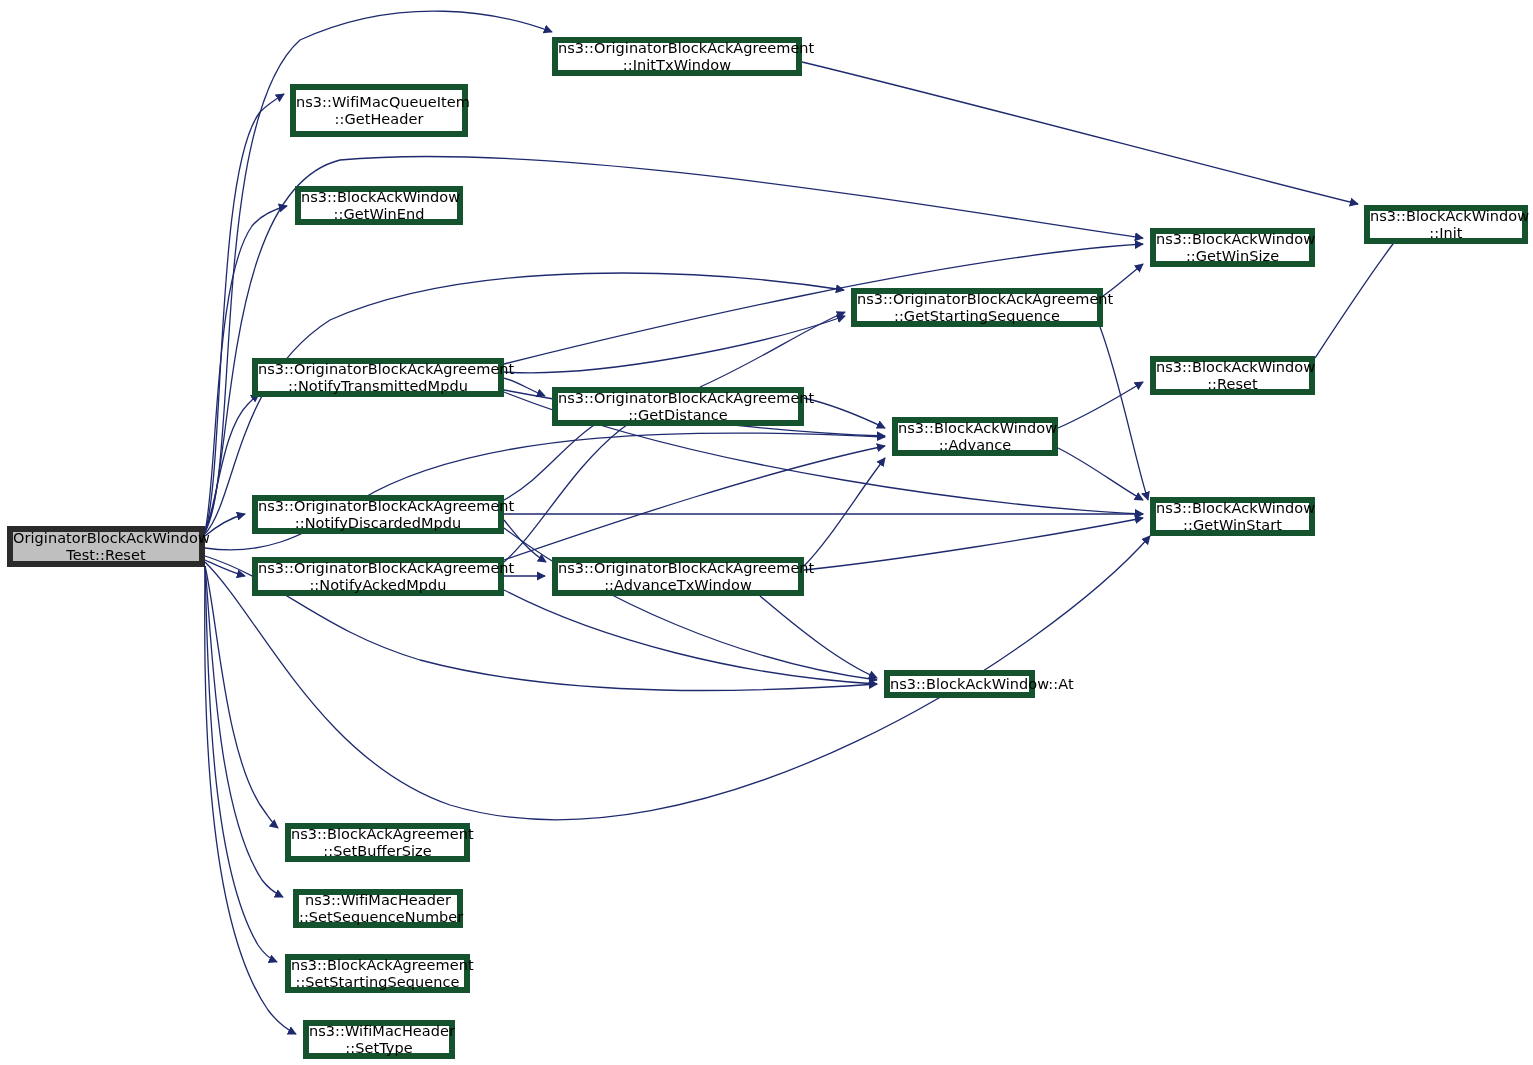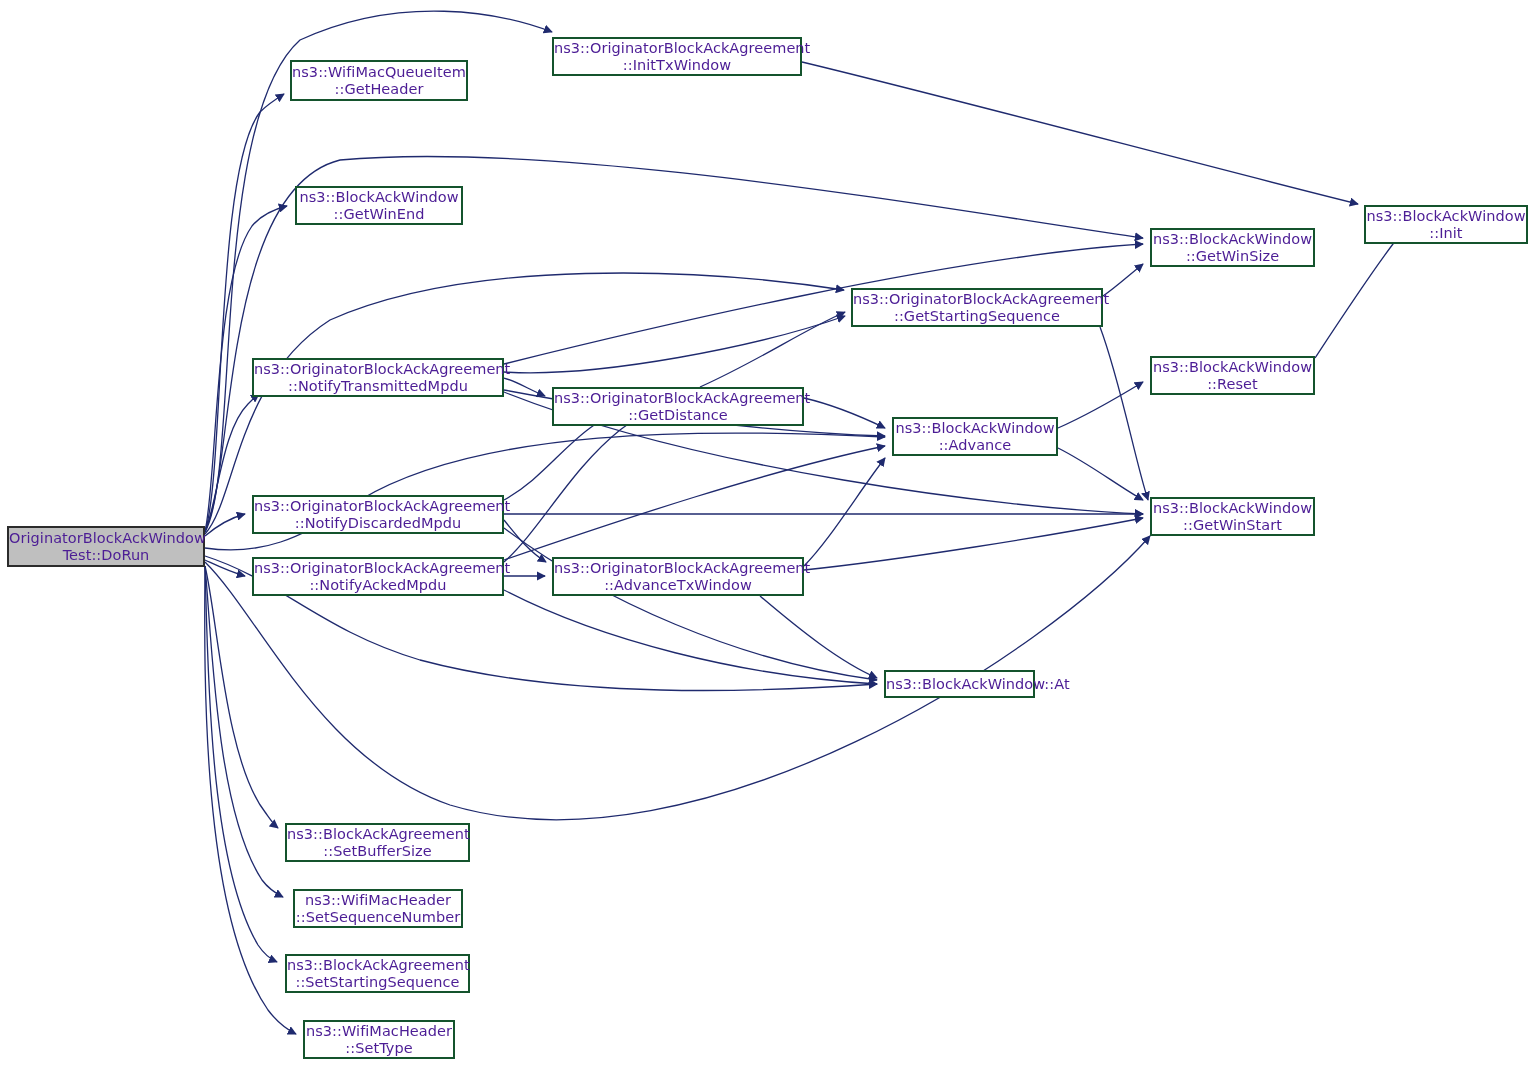--- a/index.html
+++ b/index.html
@@ -20,23 +20,23 @@
   #edges {
     position: absolute;
     left: 0;
     top: 0;
     width: 1533px;
     height: 1065px;
   }
   .node {
     position: absolute;
     box-sizing: border-box;
-    border: 2px solid #14532d;
+    border: 6px solid #14532d;
     background: #ffffff;
-    color: #4c1d95;
+    color: #000000;
     font-size: 14.5px;
     line-height: 17px;
     text-align: center;
     display: flex;
     align-items: center;
     justify-content: center;
     white-space: pre-line;
     letter-spacing: 0.05px;
   }
   .node.root {
@@ -97,24 +97,24 @@
         <path d="M804,398 C830,404 860,416 885,428" marker-end="url(#arrow)" stroke="#1f2a6e"></path>
         <path d="M1058,428 C1090,414 1120,396 1143,382" marker-end="url(#arrow)" stroke="#1f2a6e"></path>
         <path d="M1058,448 C1090,464 1118,486 1143,500" marker-end="url(#arrow)" stroke="#1f2a6e"></path>
         <path d="M804,566 C830,540 860,490 885,458" marker-end="url(#arrow)" stroke="#1f2a6e"></path>
         <path d="M760,596 C800,630 840,662 877,678" marker-end="url(#arrow)" stroke="#1f2a6e"></path>
         <path d="M804,570 C900,560 1050,536 1143,518" marker-end="url(#arrow)" stroke="#1f2a6e"></path>
       </g>
   </svg>
   <div id="node-layer">
       <div class="node root" style="left: 7px; top: 526px; width: 198px; height: 41px;"><span class="lbl">OriginatorBlockAckWindow
-Test::DoRun</span></div>
+Test::Reset</span></div>
       <div class="node" style="left: 552px; top: 37px; width: 250px; height: 39px;"><span class="lbl">ns3::OriginatorBlockAckAgreement
 ::InitTxWindow</span></div>
-      <div class="node" style="left: 290px; top: 60px; width: 178px; height: 41px;"><span class="lbl">ns3::WifiMacQueueItem
+      <div class="node" style="left: 290px; top: 84px; width: 178px; height: 53px;"><span class="lbl">ns3::WifiMacQueueItem
 ::GetHeader</span></div>
       <div class="node" style="left: 295px; top: 186px; width: 168px; height: 39px;"><span class="lbl">ns3::BlockAckWindow
 ::GetWinEnd</span></div>
       <div class="node" style="left: 1150px; top: 228px; width: 165px; height: 39px;"><span class="lbl">ns3::BlockAckWindow
 ::GetWinSize</span></div>
       <div class="node" style="left: 1364px; top: 205px; width: 164px; height: 39px;"><span class="lbl">ns3::BlockAckWindow
 ::Init</span></div>
       <div class="node" style="left: 851px; top: 288px; width: 252px; height: 39px;"><span class="lbl">ns3::OriginatorBlockAckAgreement
 ::GetStartingSequence</span></div>
       <div class="node" style="left: 1150px; top: 356px; width: 165px; height: 39px;"><span class="lbl">ns3::BlockAckWindow

